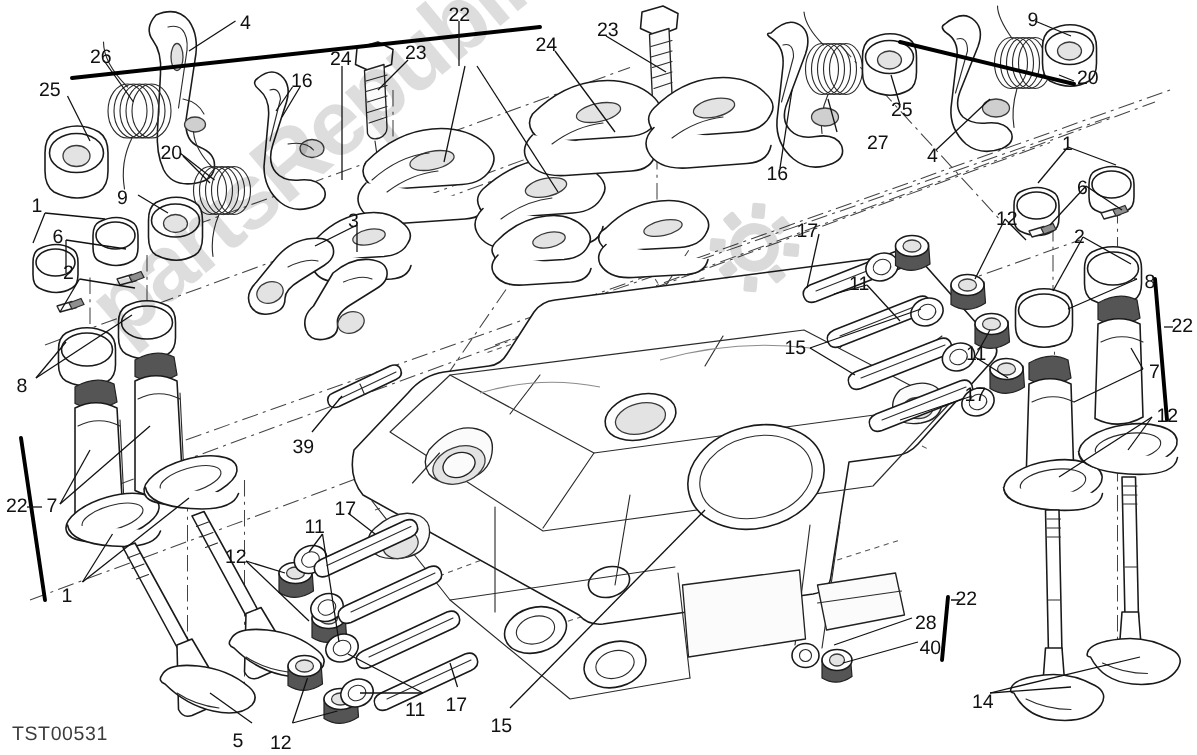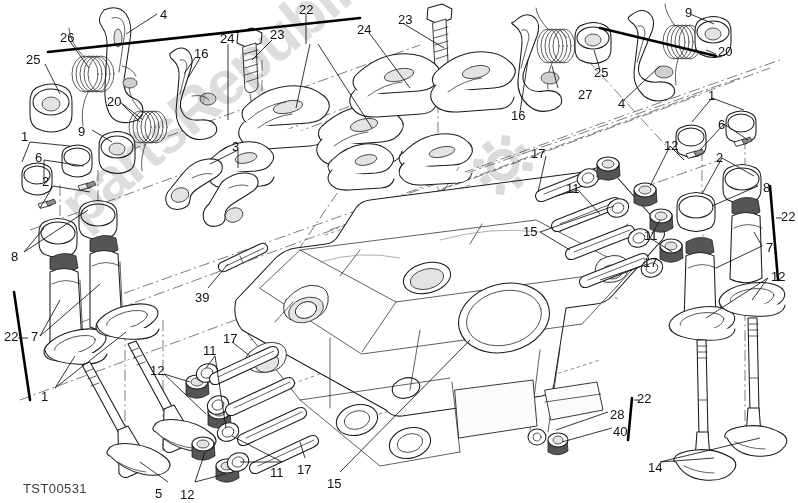--- a/index.html
+++ b/index.html
@@ -16,21 +16,21 @@
   .thin{fill:none;stroke:#2b2b2b;stroke-width:0.75;stroke-linecap:round;stroke-linejoin:round;}
   .faint{fill:none;stroke:#8c8c8c;stroke-width:0.7;}
   .lead{fill:none;stroke:#111;stroke-width:0.85;}
   .cline{fill:none;stroke:#444;stroke-width:0.7;stroke-dasharray:11 3.5 2 3.5;}
   .dash{fill:none;stroke:#555;stroke-width:0.7;stroke-dasharray:3.5 3;}
   .brk{fill:none;stroke:#000;stroke-width:2.6;stroke-linecap:round;}
   
   .num{position:absolute;font-size:13px;color:#111;line-height:1;white-space:nowrap;
        font-family:"Liberation Sans",sans-serif;}
   
-  #caption{position:absolute;left:23px;top:481px;font-size:13px;color:#3c3c3c;letter-spacing:.4px;}
+  #caption{position:absolute;left:8px;top:481px;font-size:13px;color:#3c3c3c;letter-spacing:.4px;}
   
   #wm{position:absolute;left:232px;top:118px;width:330px;height:290px;
       transform:rotate(-40deg);transform-origin:0 100%;pointer-events:none;}
   #wmtext{font-size:62px;font-weight:bold;color:#000;opacity:.13;white-space:nowrap;
           font-family:"Liberation Sans",sans-serif;letter-spacing:-2px;}
   #wmbadge{position:absolute;left:466px;top:128px;width:74px;height:74px;
            transform:rotate(-40deg);opacity:.14;pointer-events:none;}
 </style>
 </head>
 <body>

